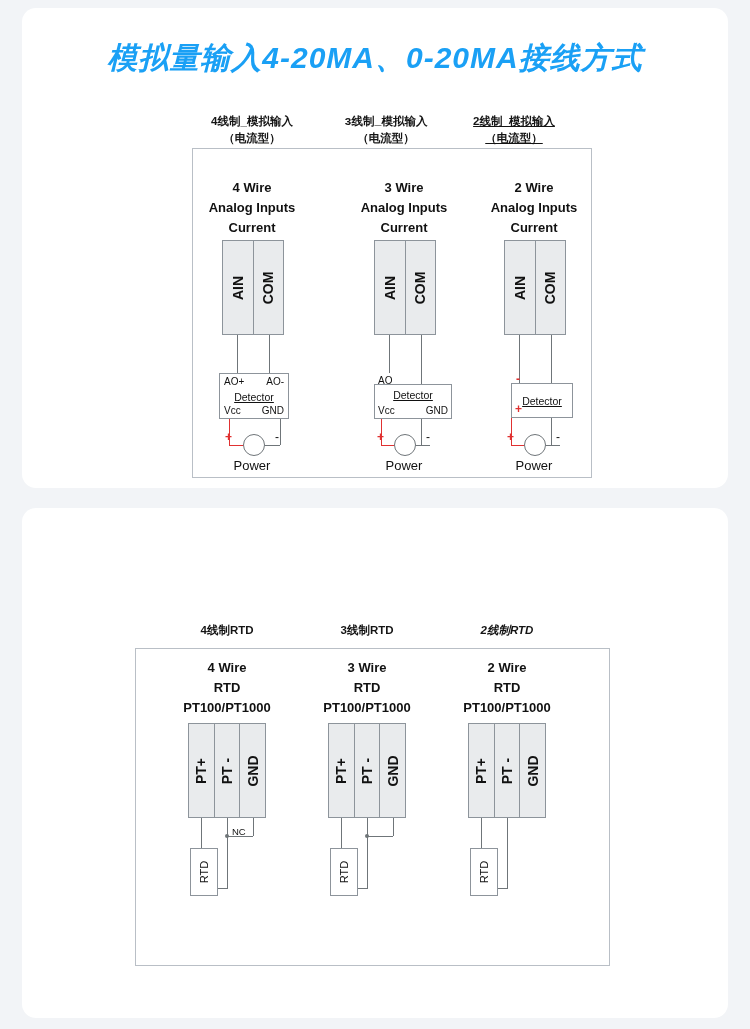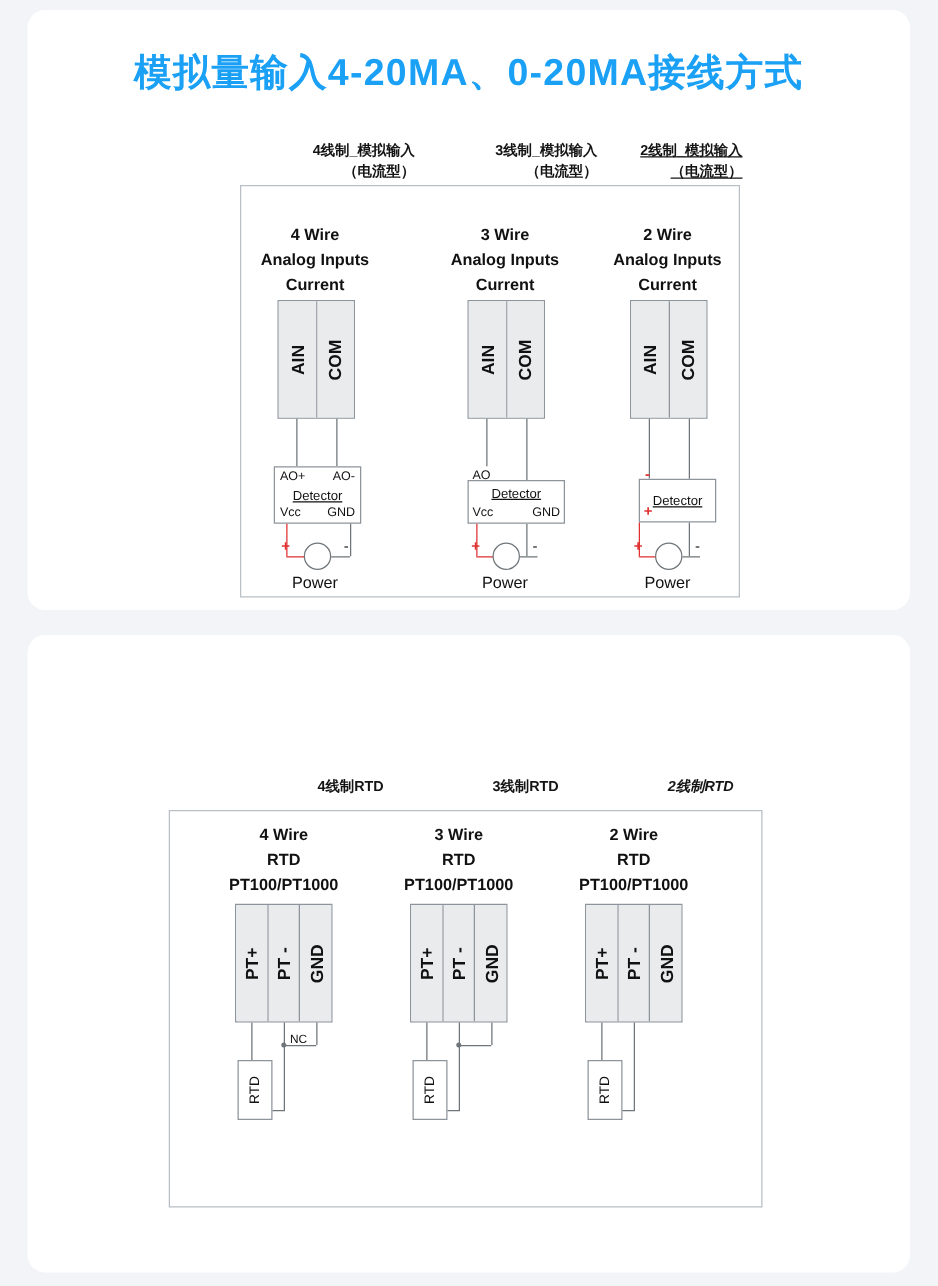--- a/index.html
+++ b/index.html
@@ -23,32 +23,33 @@
   .card-1 { top: 8px; height: 480px; }
   .card-2 { top: 508px; height: 510px; }
 
   .section-title {
     text-align: center;
     color: #1aa0f5;
     font-size: 30px;
     font-weight: bold;
     letter-spacing: 1px;
     margin-top: 30px;
+    font-style: italic;
   }
   .section-title-2 { margin-top: 36px; font-size: 32px; }
 
   
   .outer-box {
     position: absolute;
     border: 1px solid #b9bfc6;
     background: #ffffff;
   }
   .col-caption {
     position: absolute;
-    text-align: right;
+    text-align: center;
     font-size: 11.5px;
     font-weight: bold;
     color: #141414;
     line-height: 17px;
     width: 160px;
   }
   .col-head {
     position: absolute;
     text-align: center;
     font-size: 13px;
@@ -162,21 +163,21 @@
 
 <div class="page">
 
   <div class="card card-1">
     <div class="section-title">模拟量输入4-20MA、0-20MA接线方式</div>
 
     <div class="col-caption" style="left:150px; top:105px;">
       <div>4线制_模拟输入</div>
       <div>（电流型）</div>
     </div>
-    <div class="col-caption" style="left:296px; top:105px;">
+    <div class="col-caption" style="left:284px; top:105px;font-family:Liberation Mono, monospace;">
       <div>3线制_模拟输入</div>
       <div>（电流型）</div>
     </div>
     <div class="col-caption" style="left:412px; top:105px;text-decoration:underline;">
       <div>2线制_模拟输入</div>
       <div>（电流型）</div>
     </div>
 
     <div class="outer-box" style="left:170px; top:140px; width:400px; height:330px;"></div>
 

